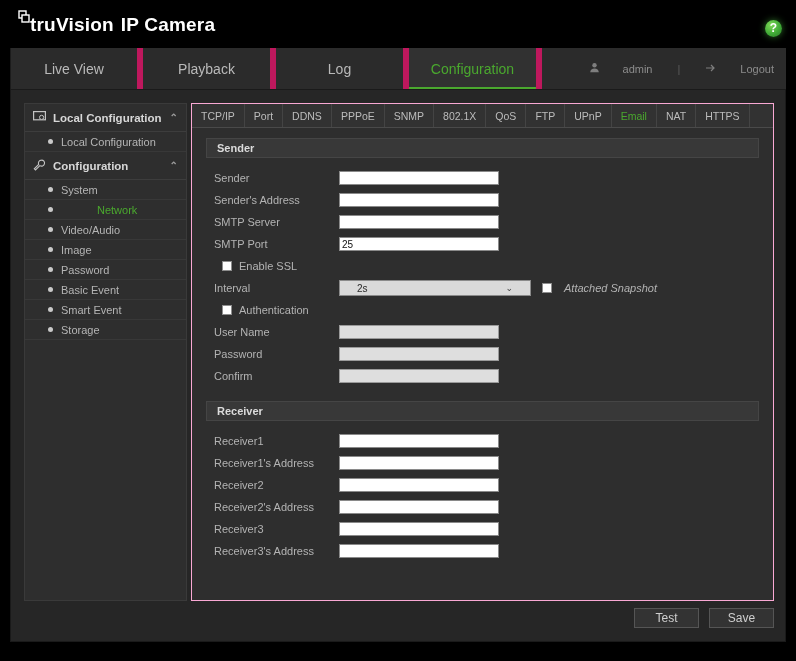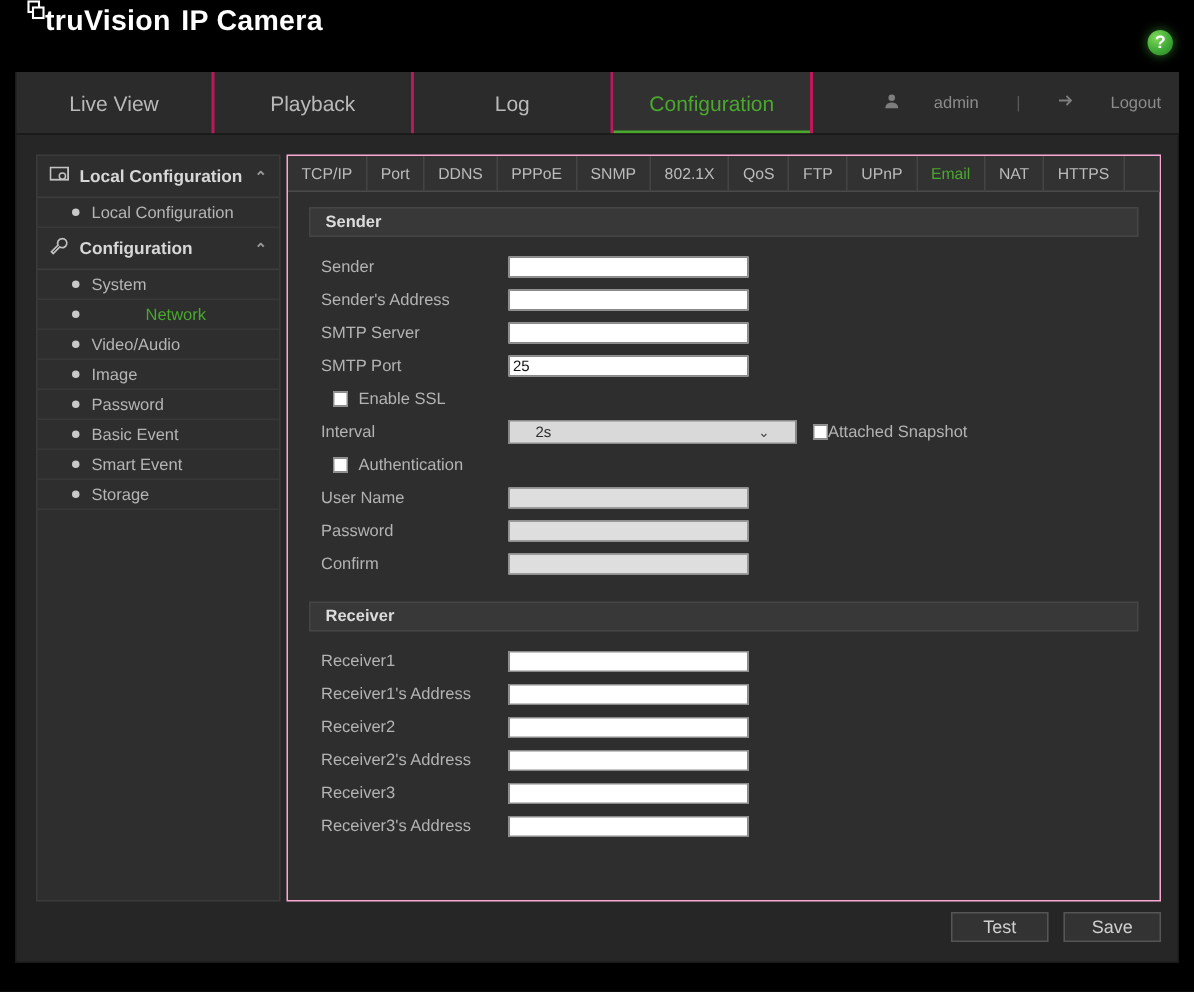--- a/index.html
+++ b/index.html
@@ -9,21 +9,21 @@
     font-family: "Liberation Sans", sans-serif;
     overflow: hidden;
   }
 
   
   .brandbar {
     position: absolute; left: 0; top: 0; width: 796px; height: 48px;
     background: #000;
   }
   .brand {
-    position: absolute; left: 16px; top: 0;
+    position: absolute; left: 16px; top: 10px;
     display: flex; align-items: flex-end;
   }
   .brand-mark { position: relative; width: 16px; height: 26px; }
   .brand-mark svg { position: absolute; left: 0; top: 0; }
   .brand-text {
     color: #ffffff; font-size: 19px; font-weight: bold;
     letter-spacing: 0.2px; line-height: 22px;
     margin-left: -2px;
   }
   .brand-text .model { font-weight: bold; margin-left: 7px; }
@@ -40,21 +40,21 @@
 
   
   .tabbar {
     position: absolute; left: 10px; top: 48px; width: 776px; height: 41px;
     background: #2b2b2b;
     display: flex; align-items: stretch;
   }
   .tab {
     width: 133px; display: flex; align-items: center; justify-content: center;
     color: #b9b9b9; font-size: 14px;
-    border-right: 2px solid #be185d;
+    border-right: 6px solid #be185d;
     cursor: pointer; position: relative; text-align: center;
   }
   .tab:first-child { border-left: 1px solid #1c1c1c; }
   .tab.active { color: #4aa82e; background: #313131; }
   .tab.active::after {
     content: ""; position: absolute; left: 0; right: 0; bottom: 0;
     height: 2px; background: #4aa82e;
   }
   .userbox {
     margin-left: auto; display: flex; align-items: center;
@@ -145,21 +145,21 @@
   }
   .sel .arrow { margin-left: auto; color: #444; font-size: 9px; }
 
   .cbrow { display: flex; align-items: center; height: 22px; padding-left: 8px; gap: 7px; }
   .cb {
     width: 10px; height: 10px; background: #ffffff; border: 1px solid #8d8d8d;
     cursor: pointer; flex: none;
   }
   .cblab { color: #b3b3b3; font-size: 11px; cursor: pointer; }
 
-  .inline-cb { display: flex; align-items: center; gap: 0; margin-left: 11px; }
+  .inline-cb { display: flex; align-items: center; gap: 12px; margin-left: 11px; font-style: italic; }
   .spacer14 { height: 14px; }
 
   
   .footer {
     position: absolute; left: 13px; top: 516px; width: 750px; height: 24px;
     display: flex; justify-content: flex-end; align-items: center; gap: 10px;
   }
   .btn {
     width: 65px; height: 20px;
     background: #333333; border: 1px solid #555555;

